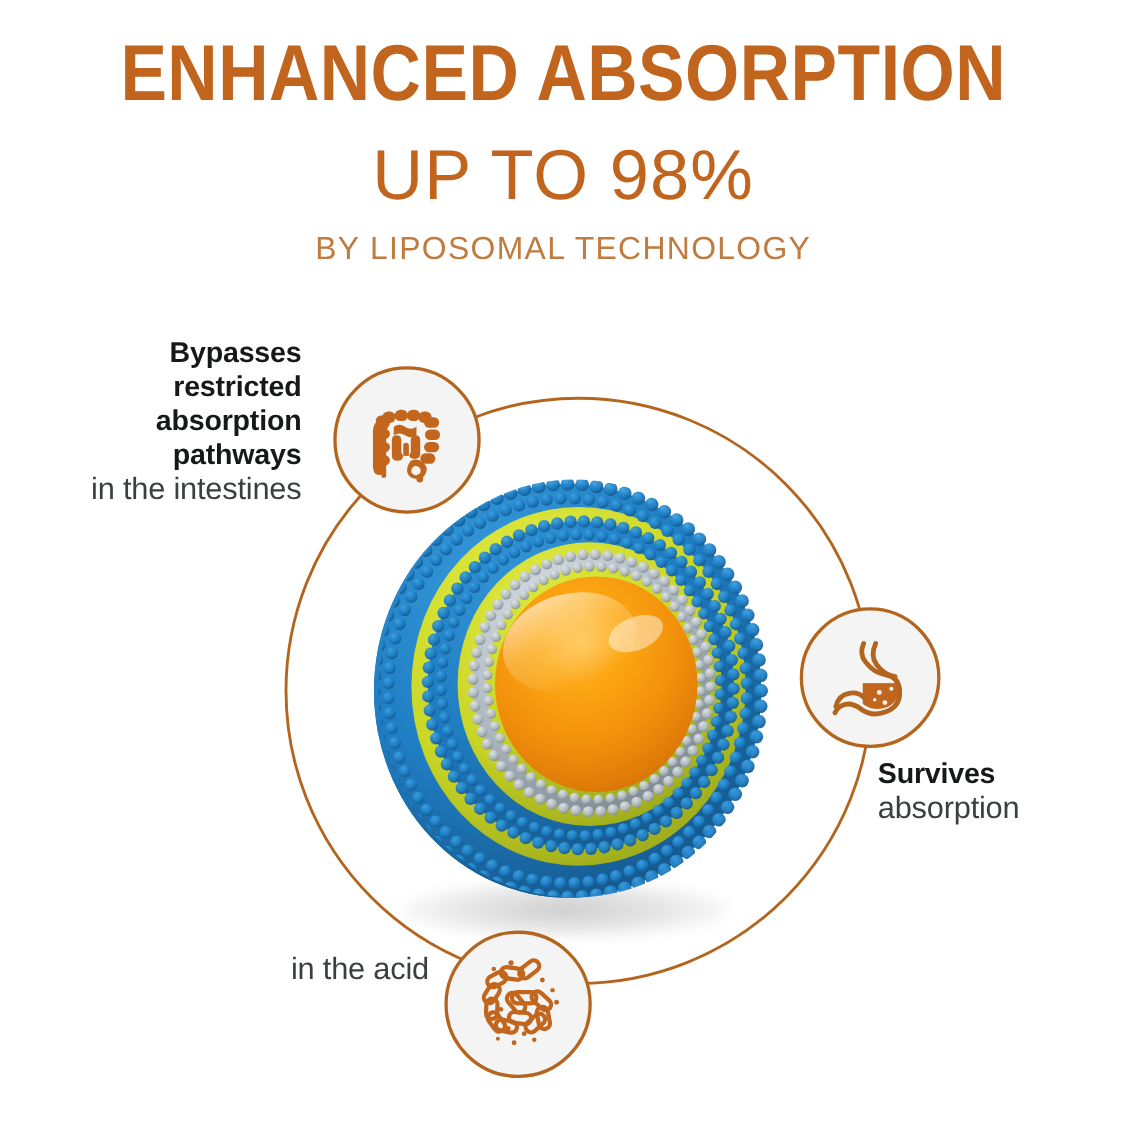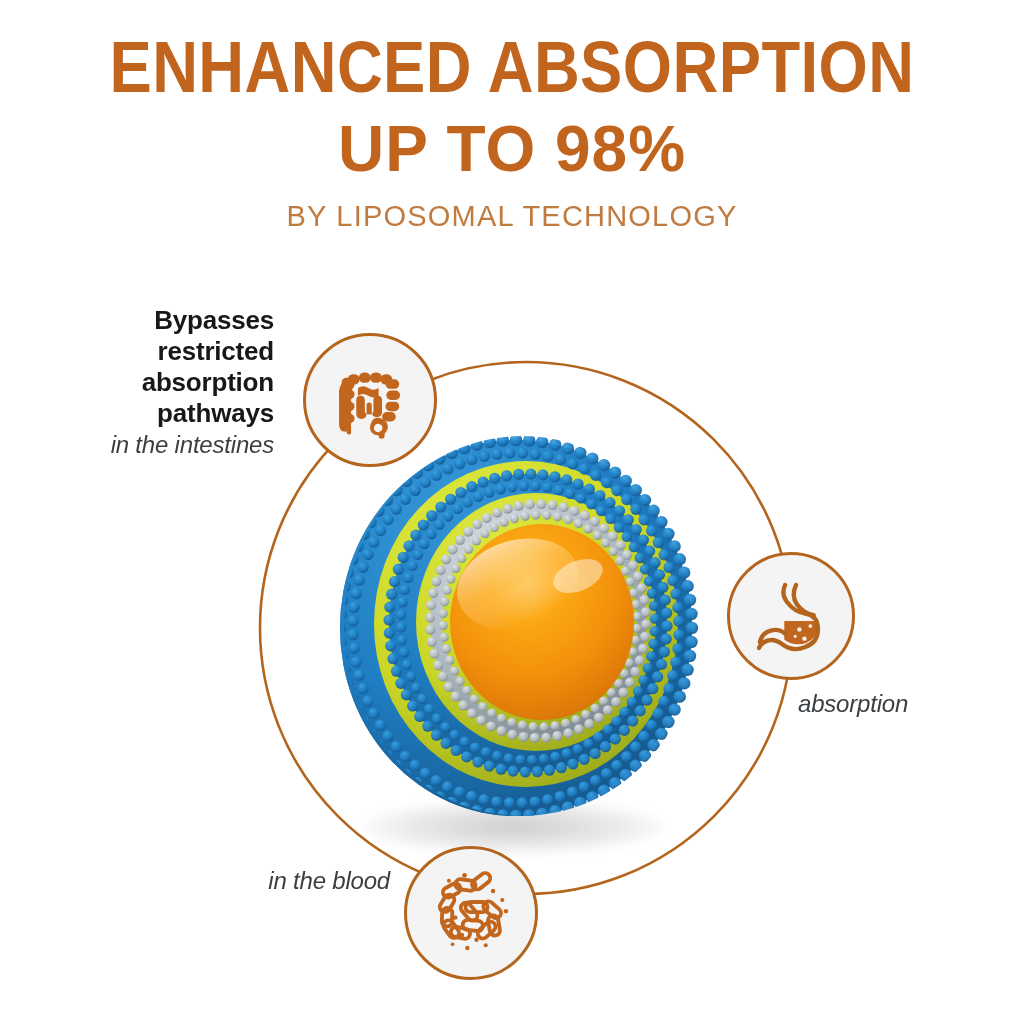--- a/index.html
+++ b/index.html
@@ -34,27 +34,27 @@
     font-size: 72px;
     line-height: 78px;
     letter-spacing: 0.5px;
     color: #C1641E;
     transform: scaleX(0.88);
     transform-origin: center;
     white-space: nowrap;
   }
   .title-line2 {
     font-family: "Liberation Sans", sans-serif;
-    font-weight: 700;
+    font-weight: 400;
     font-size: 64px;
     line-height: 70px;
     letter-spacing: 1px;
     color: #C1641E;
     white-space: nowrap;
-    margin-top: 8px;
+    margin-top: 18px;
   }
   .title-line3 {
     font-family: "Liberation Sans", sans-serif;
     font-weight: 300;
     font-size: 29px;
     line-height: 48px;
     letter-spacing: 1.2px;
     color: #C07B3E;
     white-space: nowrap;
     margin-top: 8px;
@@ -64,25 +64,24 @@
   .callout { position: absolute; }
   .callout .bold {
     font-weight: 700;
     font-size: 26px;
     line-height: 31px;
     color: #17181a;
     letter-spacing: -0.2px;
   }
   .callout .light {
     font-weight: 300;
-    font-size: 24px;
+    font-size: 28px;
     line-height: 32px;
     color: #3b3f42;
     letter-spacing: -0.2px;
-    font-style: italic;
   }
   #callout-intestines {
     left: 4px;  top: 305px;  width: 270px;
     text-align: right;
   }
   #callout-blood {
     left: 10px;  top: 865px;  width: 380px;
     text-align: right;
   }
   #callout-stomach {
@@ -737,20 +736,21 @@
 
   <div class="callout" id="callout-intestines">
     <div class="bold">Bypasses</div>
     <div class="bold">restricted</div>
     <div class="bold">absorption</div>
     <div class="bold">pathways</div>
     <div class="light">in the intestines</div>
   </div>
 
   <div class="callout" id="callout-stomach">
+    <div class="bold">Survives</div>
     <div class="light">absorption</div>
   </div>
 
   <div class="callout" id="callout-blood">
-    <div class="light">in the blood</div>
+    <div class="light">in the acid</div>
   </div>
 
 </div>
 
 </body></html>

